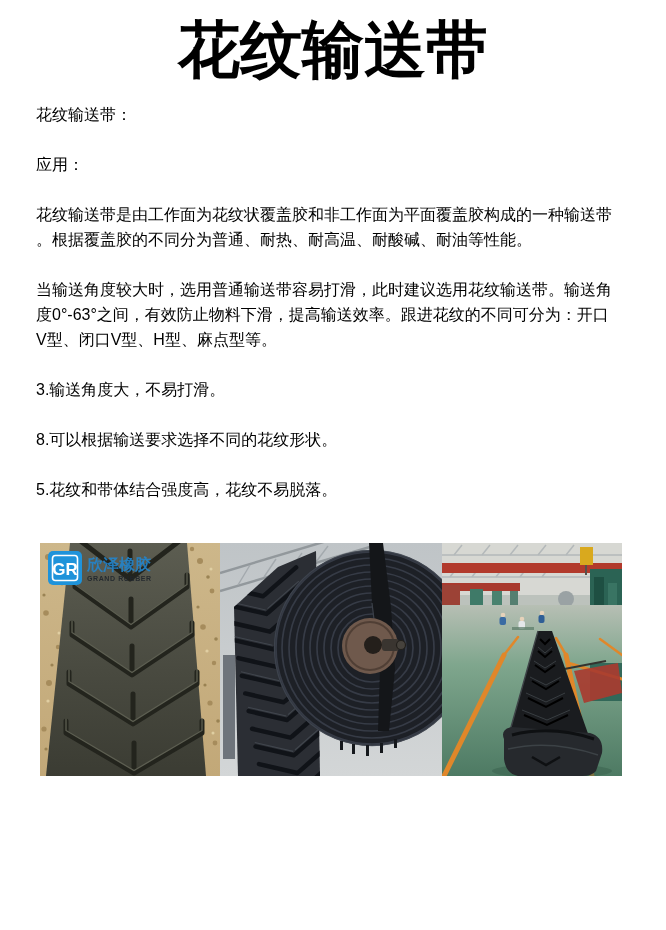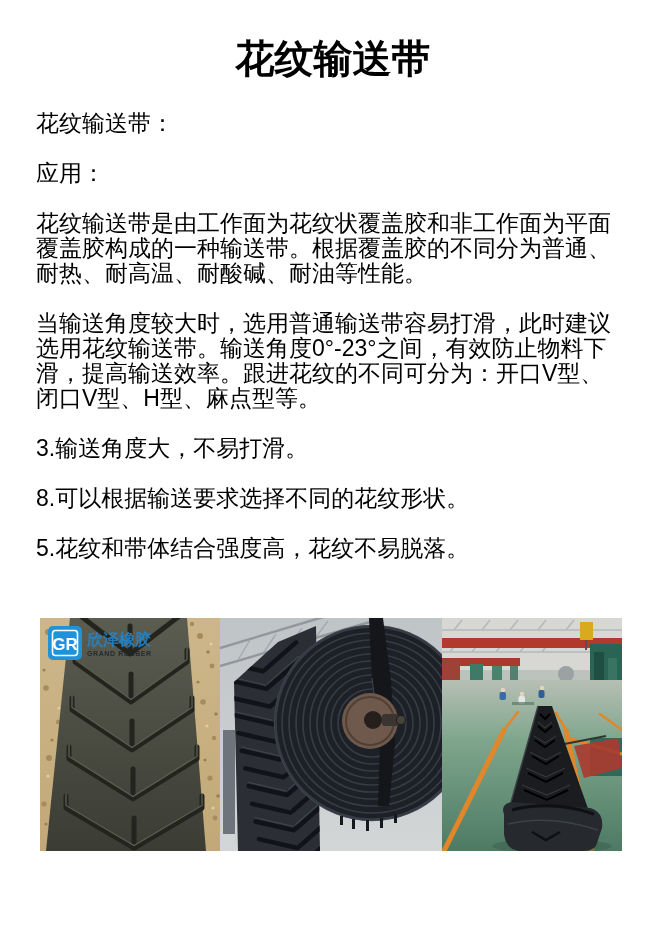--- a/index.html
+++ b/index.html
@@ -1,37 +1,37 @@
 <!DOCTYPE html>
 <html><head>
 <meta charset="utf-8">
 <style>
   html,body{margin:0;padding:0;}
   body{background:#ffffff;width:666px;font-family:"Liberation Sans","DejaVu Sans",sans-serif;}
   .page{position:relative;width:666px;height:930px;background:#ffffff;overflow:hidden;color:#000;}
-  .doc-title{margin:0;padding-top:28px;font-size:39px;line-height:62px;font-weight:700;text-align:center;letter-spacing:0px;}
+  .doc-title{margin:0;padding-top:19px;font-size:62px;line-height:62px;font-weight:700;text-align:center;letter-spacing:0px;}
   .body-text{width:580px;margin-left:36px;}
-  .body-text p{margin:25px 0 0 0;font-size:23px;line-height:25px;word-break:break-all;line-break:anywhere;}
+  .body-text p{margin:25px 0 0 0;font-size:16px;line-height:25px;word-break:break-all;line-break:anywhere;}
   .body-text p.first{margin-top:21px;}
-  .photo-row{display:flex;margin-left:40px;margin-top:57px;}
+  .photo-row{display:flex;margin-left:40px;margin-top:41px;}
   .photo-row figure{margin:0;padding:0;line-height:0;}
   svg text{font-family:"Liberation Sans","DejaVu Sans",sans-serif;}
 </style>
 </head>
 <body>
 
 <div class="page">
 
   <h1 class="doc-title">花纹输送带</h1>
 
   <div class="body-text">
     <p class="first">花纹输送带：</p>
     <p>应用：</p>
     <p>花纹输送带是由工作面为花纹状覆盖胶和非工作面为平面覆盖胶构成的一种输送带。根据覆盖胶的不同分为普通、耐热、耐高温、耐酸碱、耐油等性能。</p>
-    <p>当输送角度较大时，选用普通输送带容易打滑，此时建议选用花纹输送带。输送角度0°-23°之间，有效防止物料下滑，提高输送效率。跟进花纹的不同可分为：开口V型、闭口V型、H型、麻点型等。</p>
+    <p>当输送角度较大时，选用普通输送带容易打滑，此时建议选用花纹输送带。输送角度0°-63°之间，有效防止物料下滑，提高输送效率。跟进花纹的不同可分为：开口V型、闭口V型、H型、麻点型等。</p>
     <p>3.输送角度大，不易打滑。</p>
     <p>8.可以根据输送要求选择不同的花纹形状。</p>
     <p>5.花纹和带体结合强度高，花纹不易脱落。</p>
   </div>
 
   <div class="photo-row">
 
     <figure>
       <svg width="180" height="233" viewBox="0 0 180 233">
         <defs>

